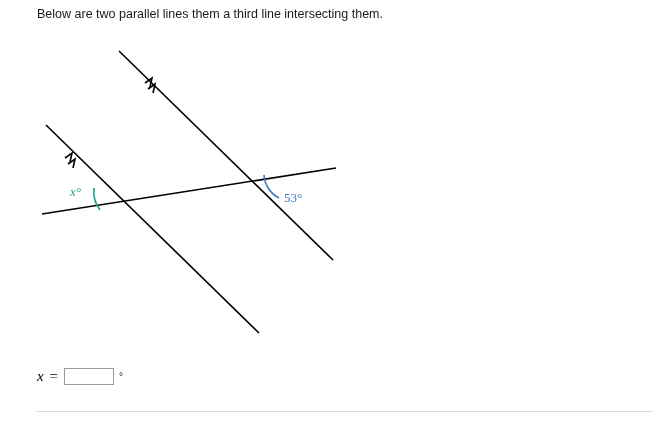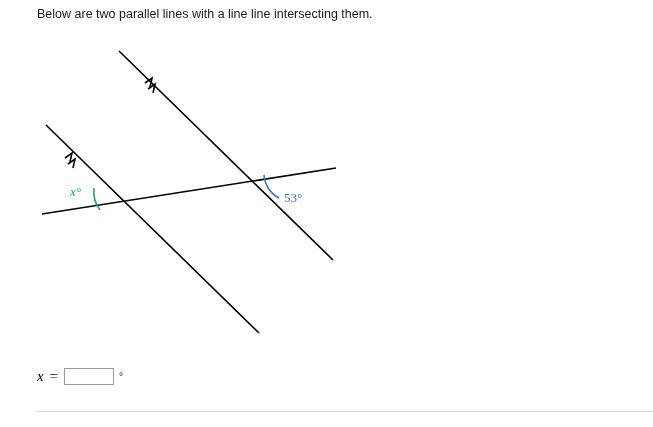--- a/index.html
+++ b/index.html
@@ -68,21 +68,21 @@
     height: 1px;
     background: #d9d9d9;
   }
   .svg-label {
     font-family: "Liberation Serif", serif;
   }
 </style>
 </head>
 <body>
 
-<div id="prompt-text">Below are two parallel lines with a line line intersecting them.</div>
+<div id="prompt-text">Below are two parallel lines them a third line intersecting them.</div>
 
 <svg id="figure" viewBox="0 0 653 340">
 
   <line x1="119" y1="31" x2="333" y2="240" stroke="#000000" stroke-width="1.6"></line>
 
   <line x1="46" y1="105" x2="259" y2="313" stroke="#000000" stroke-width="1.6"></line>
 
   <line x1="42" y1="194" x2="336" y2="148" stroke="#000000" stroke-width="1.6"></line>
 
   <g stroke="#000000" stroke-width="1.6" fill="none">

